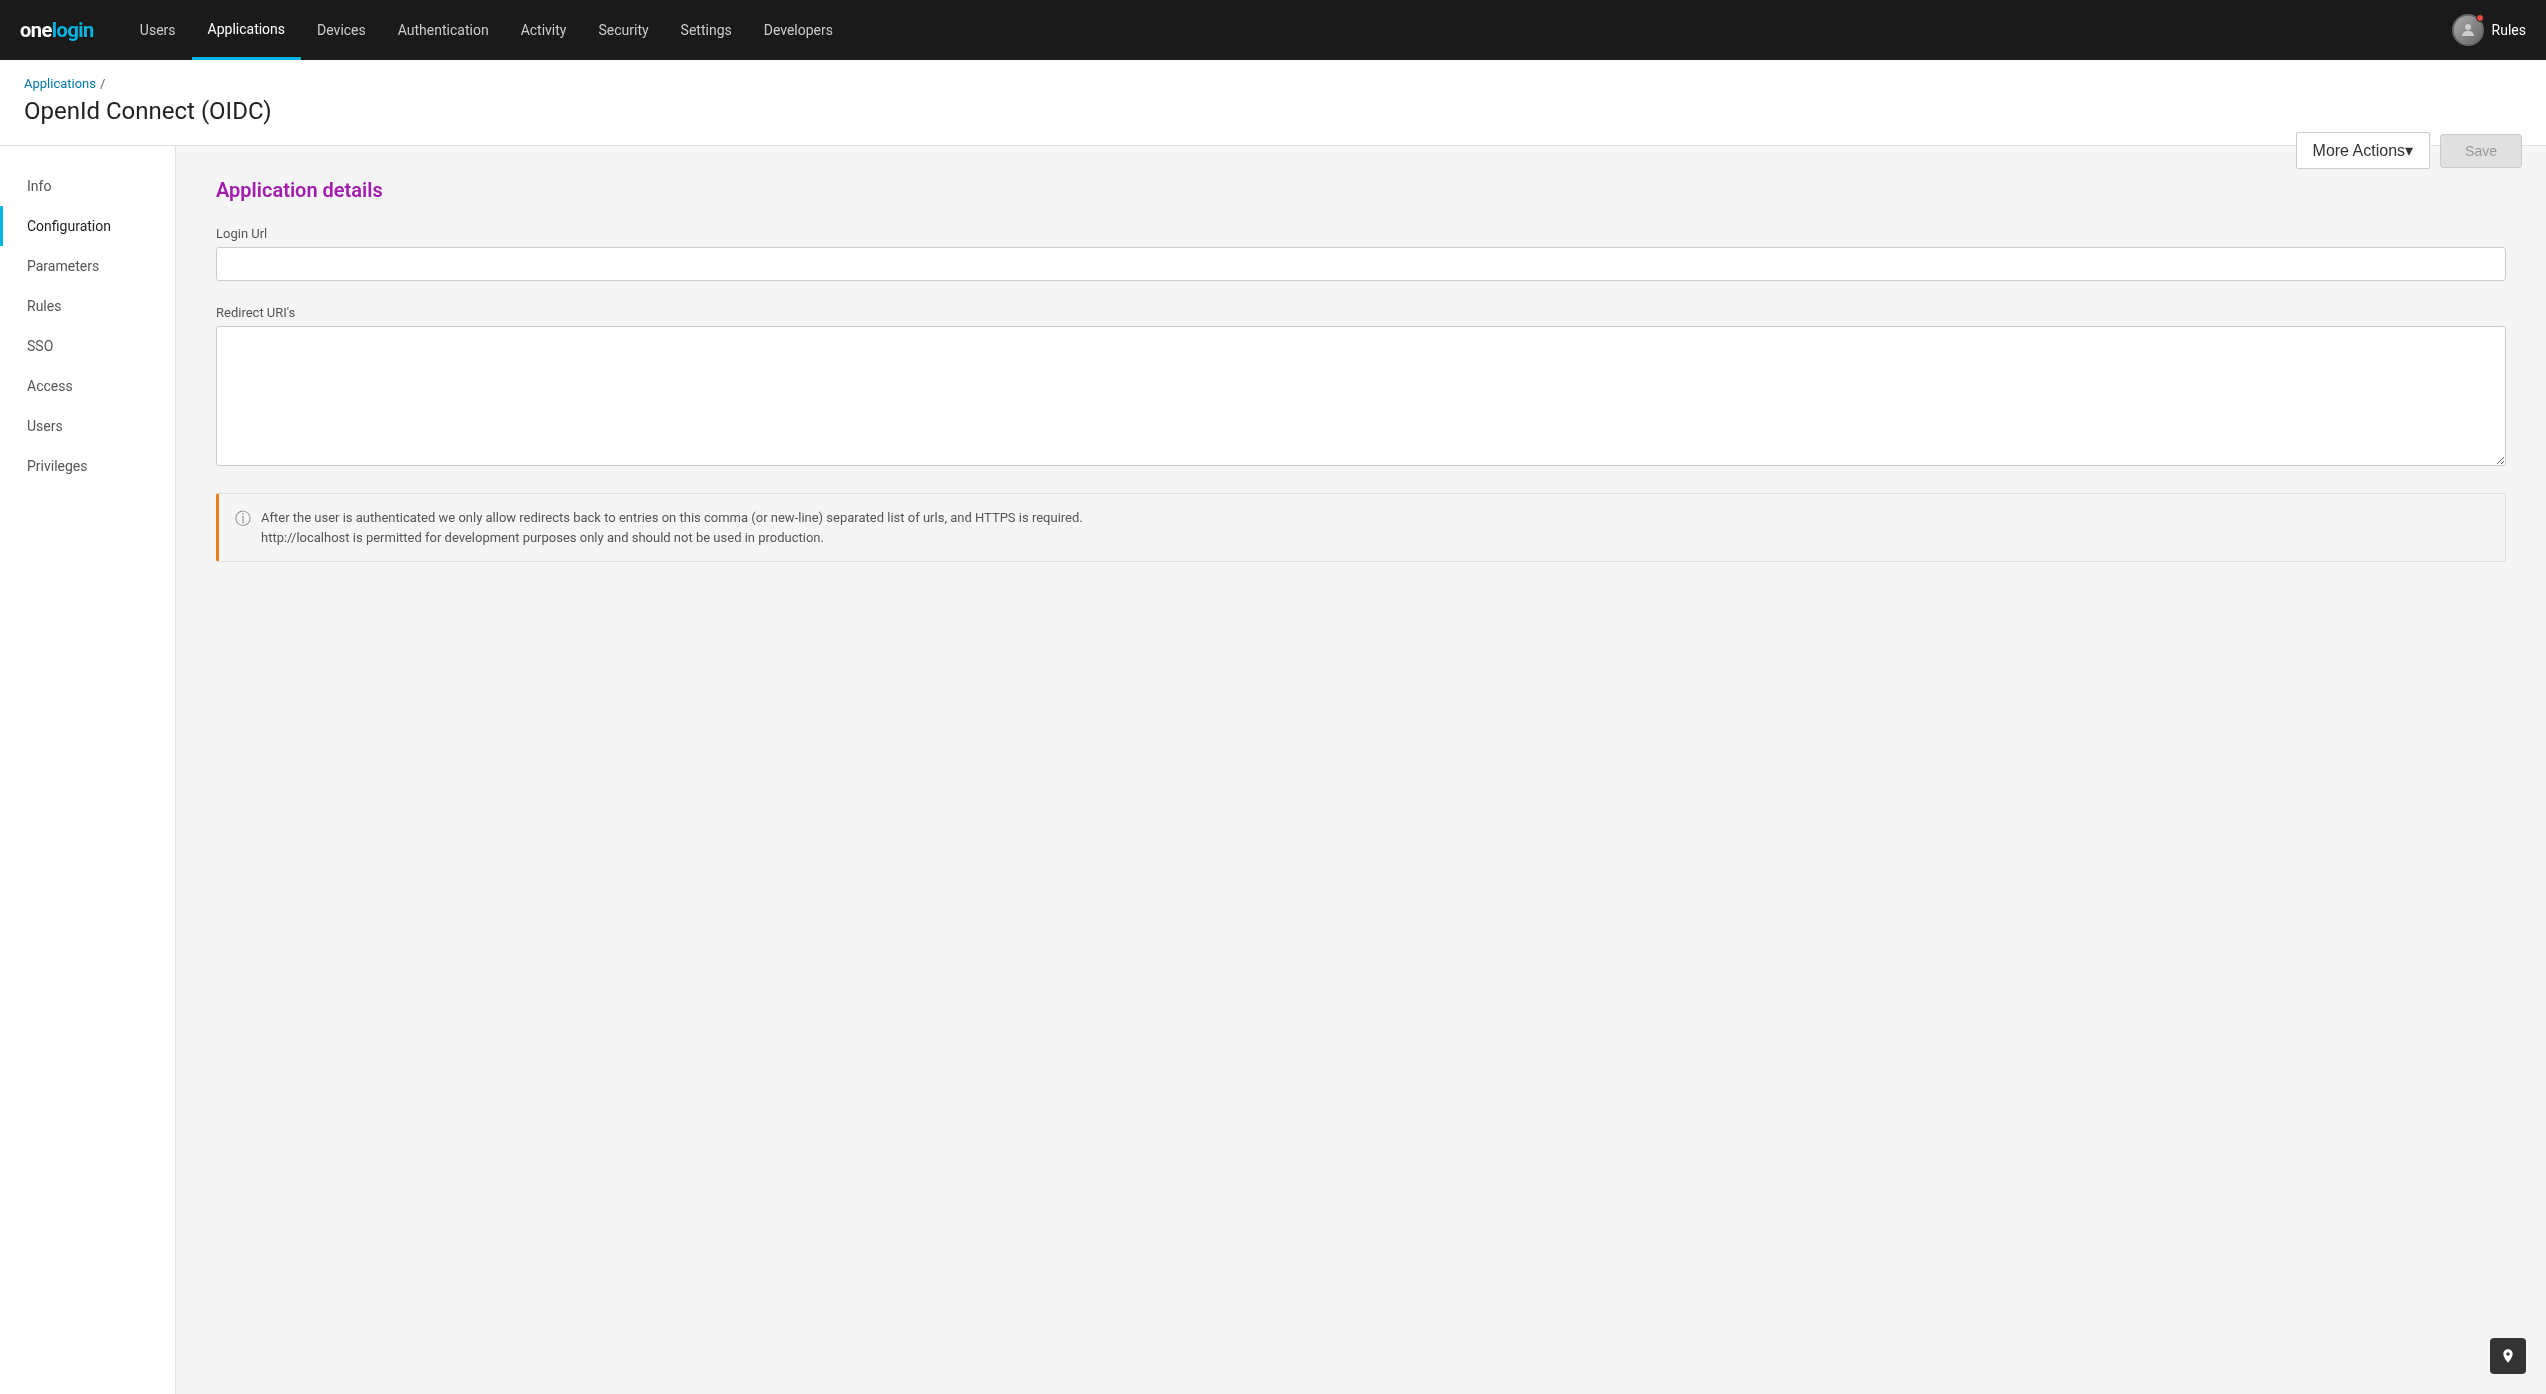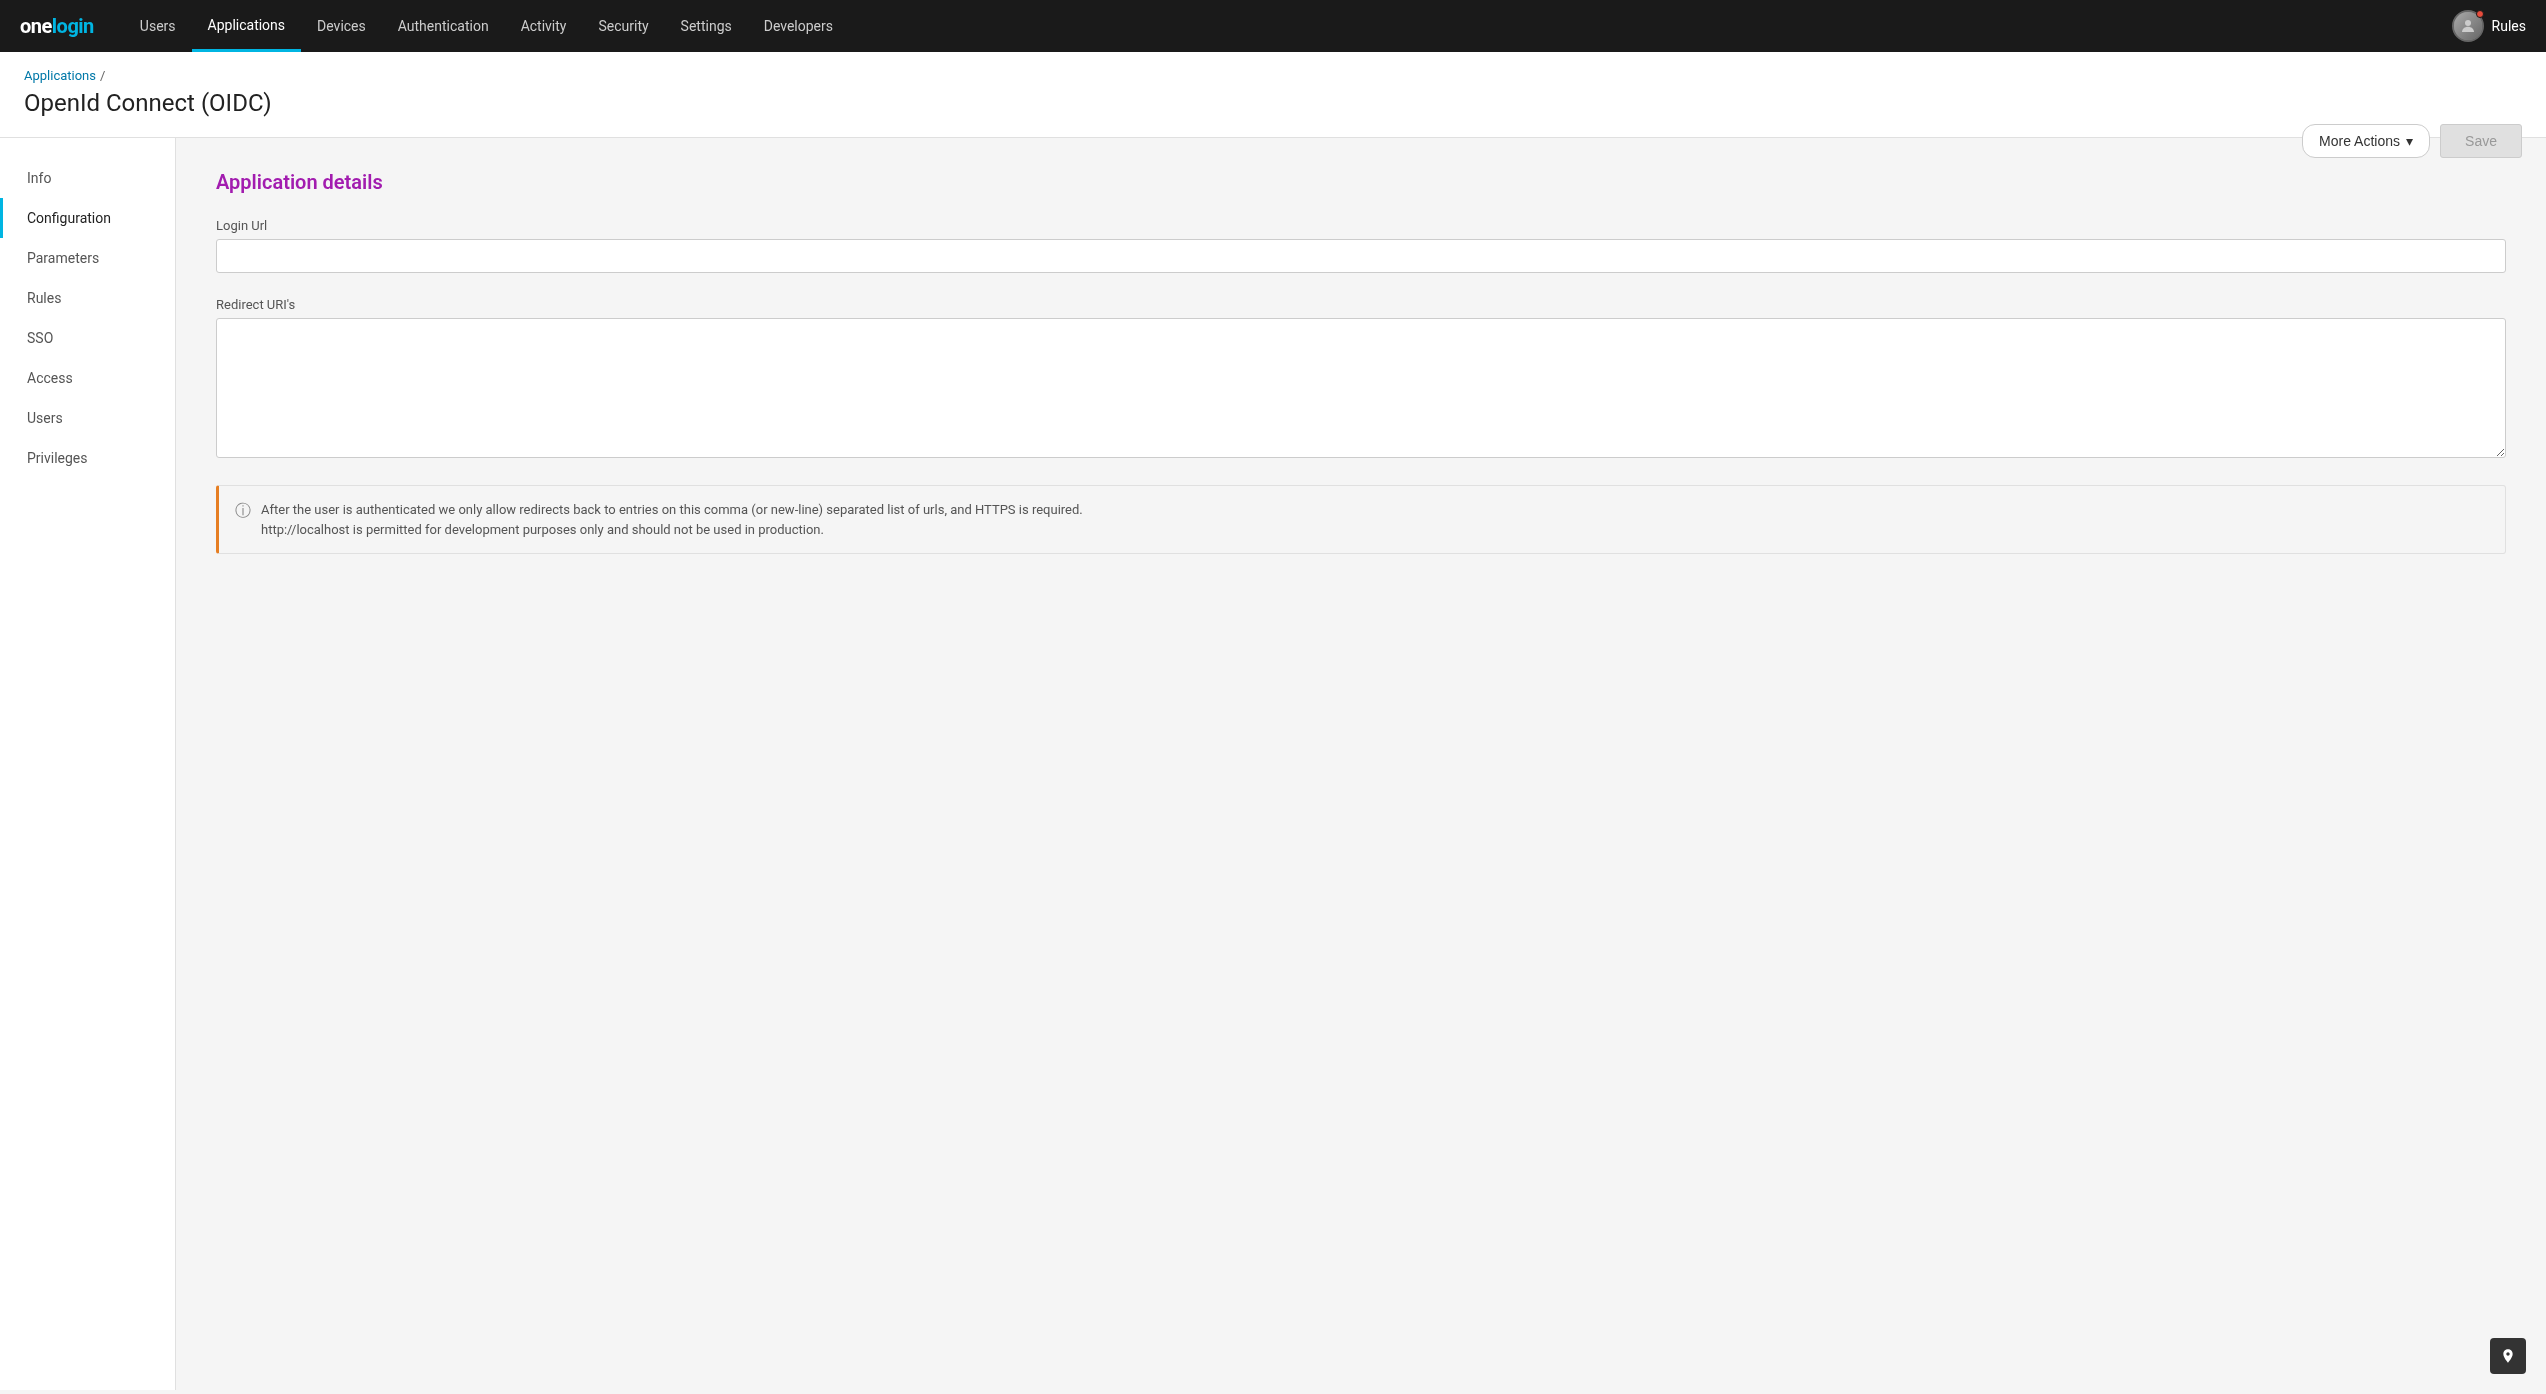--- a/index.html
+++ b/index.html
@@ -14,21 +14,21 @@
       background: #f5f5f5;
       color: #333;
     }
 
     
     .top-nav {
       background: #1a1a1a;
       display: flex;
       align-items: center;
       padding: 0 20px;
-      height: 52px;
+      height: 60px;
       color: #fff;
     }
 
     .logo {
       display: flex;
       align-items: center;
       margin-right: 30px;
     }
 
     .logo-text {
@@ -151,28 +151,27 @@
       right: 24px;
       top: 72px;
       display: flex;
       gap: 10px;
       align-items: center;
     }
 
     .btn-more-actions {
       display: flex;
       align-items: center;
-      gap: 6px;
       padding: 8px 16px;
       border: 1px solid #ccc;
       background: #fff;
       color: #333;
-      font-size: 14px;
-      cursor: pointer;
-      border-radius: 13px;
+      font-size: 16px;
+      cursor: pointer;
+      border-radius: 2px;
     }
 
     .btn-save {
       padding: 8px 24px;
       background: #e0e0e0;
       border: 1px solid #ccc;
       color: #999;
       font-size: 14px;
       cursor: not-allowed;
       border-radius: 3px;

